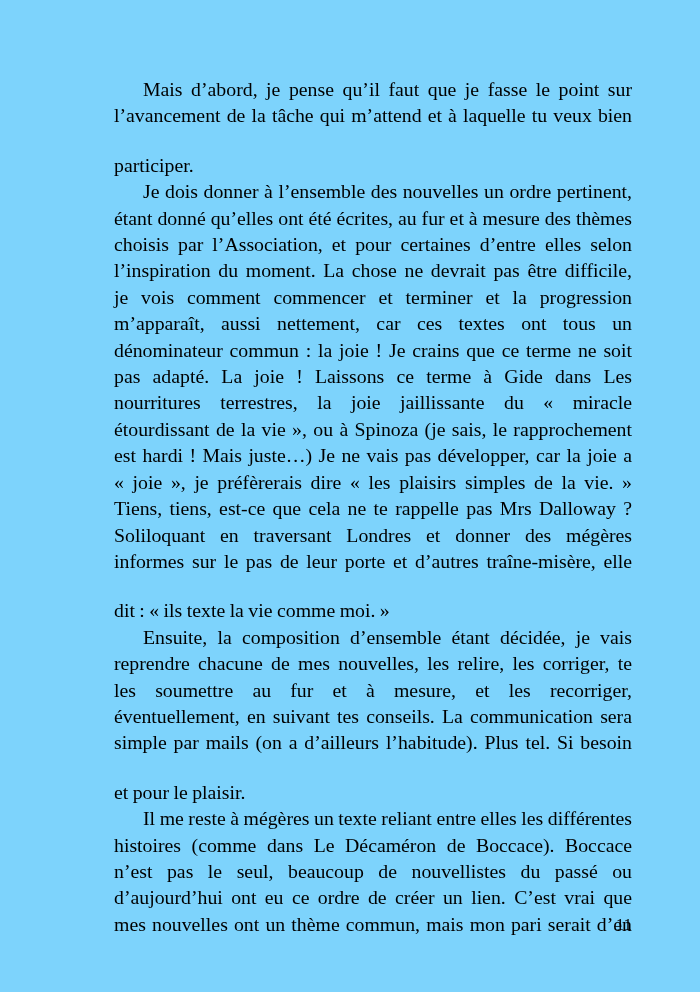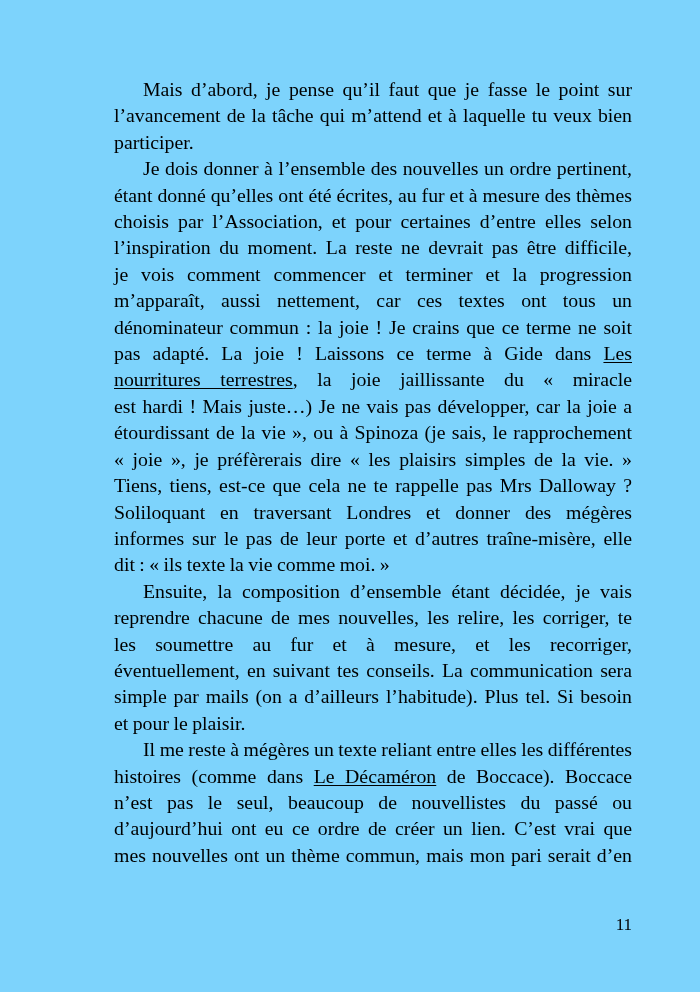--- a/index.html
+++ b/index.html
@@ -34,26 +34,26 @@
     margin: 0;
     padding: 0;
   }
   .line {
     text-align: justify;
     text-align-last: justify;
     word-spacing: -0.5px;
   }
   .line.flush {
     text-align-last: left;
+    margin-top: 23px;
   }
   .line.indent {
     text-indent: 29px;
   }
   .u {
-    text-decoration: underline;
     text-decoration-thickness: 1.4px;
     text-underline-offset: 2px;
     margin-top: 16px;
   }
   .page-number {
     position: absolute;
     top: 912px;
     left: 114px;
     width: 518px;
     text-align: right;
@@ -68,28 +68,28 @@
   <div class="text-block">
       <div class="paragraph">
         <div class="line indent"><span>Mais d’abord, je pense qu’il faut que je fasse le point sur</span></div>
         <div class="line"><span>l’avancement de la tâche qui m’attend et à laquelle tu veux bien</span></div>
         <div class="line flush"><span>participer.</span></div>
       </div>
       <div class="paragraph">
         <div class="line indent"><span>Je dois donner à l’ensemble des nouvelles un ordre pertinent,</span></div>
         <div class="line"><span>étant donné qu’elles ont été écrites, au fur et à mesure des thèmes</span></div>
         <div class="line"><span>choisis par l’Association, et pour certaines d’entre elles selon</span></div>
-        <div class="line"><span>l’inspiration du moment. La reste ne devrait pas être difficile,</span></div>
+        <div class="line"><span>l’inspiration du moment. La chose ne devrait pas être difficile,</span></div>
         <div class="line"><span>je vois comment commencer et terminer et la progression</span></div>
         <div class="line"><span>m’apparaît, aussi nettement, car ces textes ont tous un</span></div>
         <div class="line"><span>dénominateur commun : la joie ! Je crains que ce terme ne soit</span></div>
         <div class="line"><span>pas adapté. La joie ! Laissons ce terme à Gide dans </span><span class="u">Les</span></div>
         <div class="line"><span class="u">nourritures terrestres</span><span>, la joie jaillissante du « miracle</span></div>
+        <div class="line"><span>étourdissant de la vie », ou à Spinoza (je sais, le rapprochement</span></div>
         <div class="line"><span>est hardi ! Mais juste…) Je ne vais pas développer, car la joie a</span></div>
-        <div class="line"><span>étourdissant de la vie », ou à Spinoza (je sais, le rapprochement</span></div>
         <div class="line"><span>« joie », je préfèrerais dire « les plaisirs simples de la vie. »</span></div>
         <div class="line"><span>Tiens, tiens, est-ce que cela ne te rappelle pas Mrs Dalloway ?</span></div>
         <div class="line"><span>Soliloquant en traversant Londres et donner des mégères</span></div>
         <div class="line"><span>informes sur le pas de leur porte et d’autres traîne-misère, elle</span></div>
         <div class="line flush"><span>dit : « ils texte la vie comme moi. »</span></div>
       </div>
       <div class="paragraph">
         <div class="line indent"><span>Ensuite, la composition d’ensemble étant décidée, je vais</span></div>
         <div class="line"><span>reprendre chacune de mes nouvelles, les relire, les corriger, te</span></div>
         <div class="line"><span>les soumettre au fur et à mesure, et les recorriger,</span></div>

